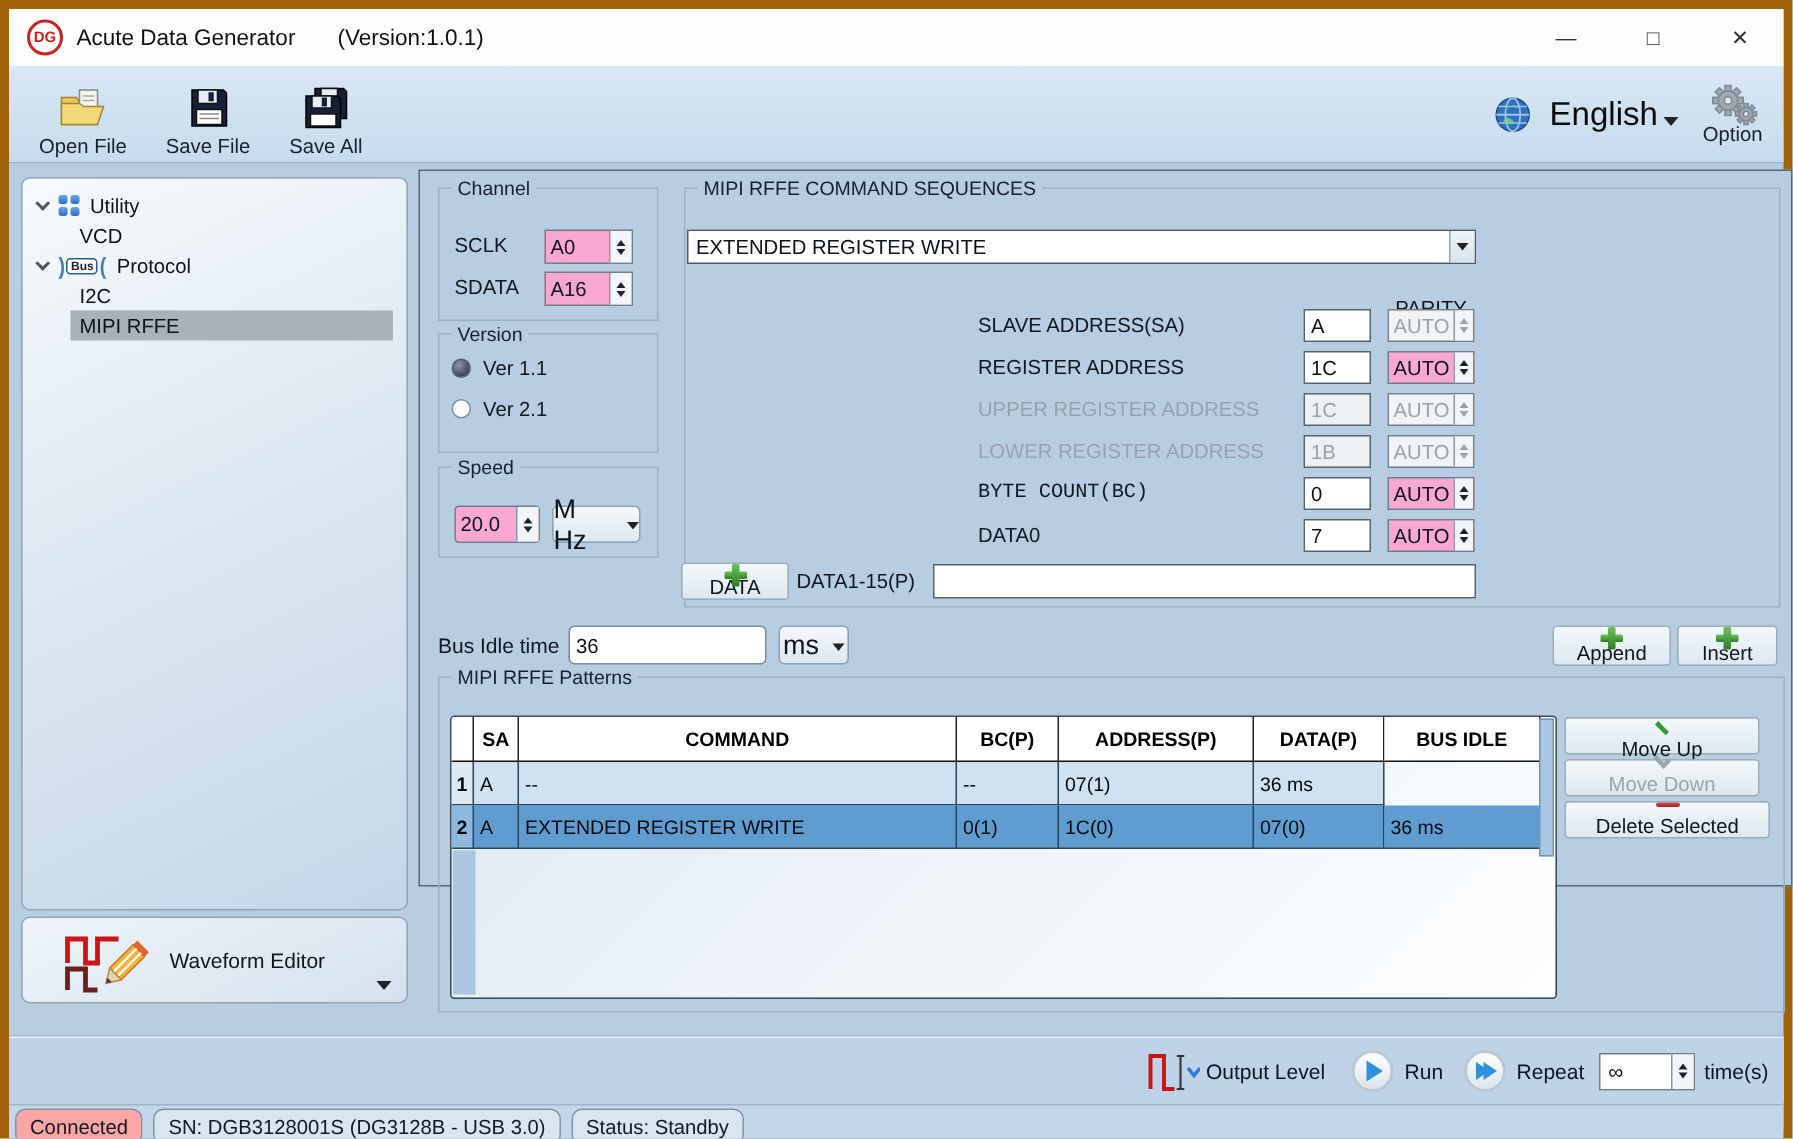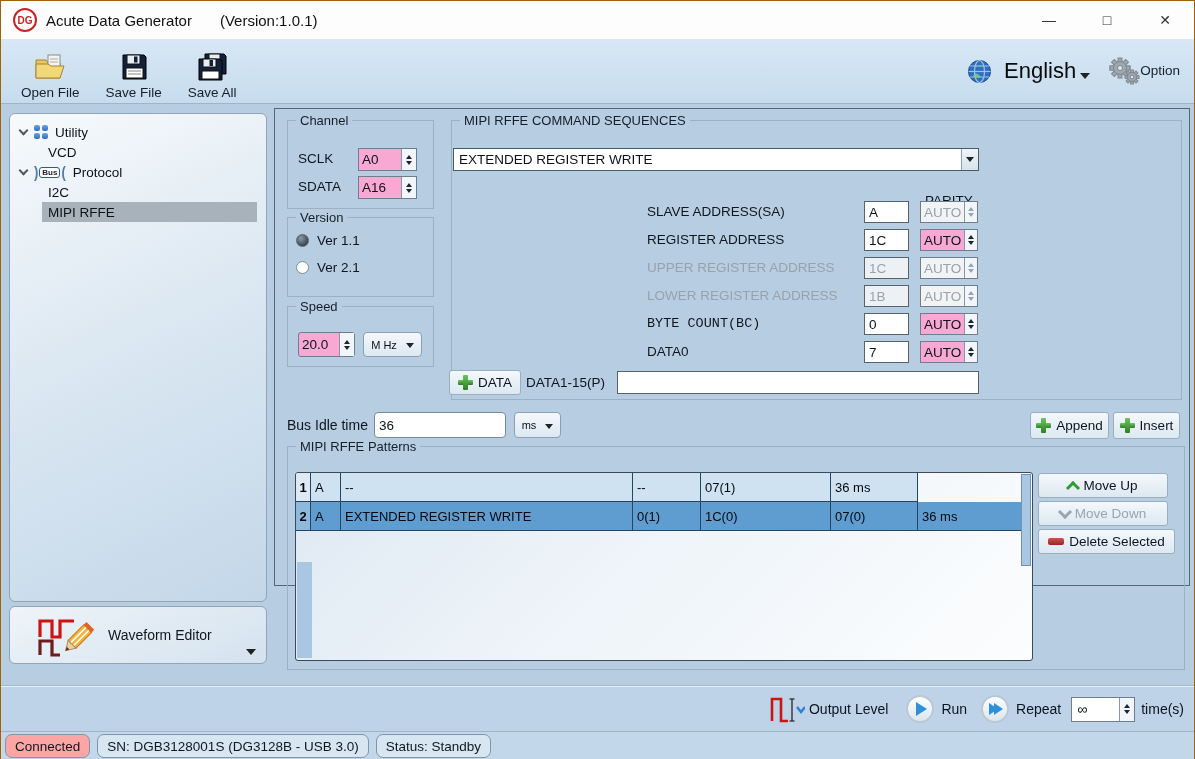--- a/index.html
+++ b/index.html
@@ -1,38 +1,38 @@
 <!DOCTYPE html>
 <html><head>
 <meta charset="utf-8">
 <style>
   * { margin:0; padding:0; box-sizing:border-box; }
   html,body { width:1195px; height:759px; }
   body { font-family:"Liberation Sans", sans-serif; position:relative; background:#b6cde2; overflow:hidden; }
-  .window { position:absolute; inset:0; border:1px solid #a16207; }
+  .window { position:absolute; inset:0; border:6px solid #a16207; }
 
   
   .titlebar { position:absolute; left:0; top:0; right:0; height:38px; background:#fdfdfd; display:flex; align-items:center; }
   .logo { width:24px; height:24px; margin-left:12px; border:2px solid #c22; border-radius:50%; background:#fff;
           display:flex; align-items:center; justify-content:center; font-size:10px; font-weight:bold; color:#c22; }
   .apptitle { font-size:15px; color:#111; margin-left:9px; }
   .appversion { font-size:15px; color:#111; margin-left:28px; }
   .wincontrols { margin-left:auto; display:flex; height:100%; }
   .winbtn { width:58px; height:100%; display:flex; align-items:center; justify-content:center; font-size:14px; color:#333; }
 
   
   .toolbar { position:absolute; left:0; top:38px; right:0; height:65px; background:linear-gradient(#d8e7f4,#c6dcee);
              border-bottom:1px solid #9db4c9; display:flex; align-items:center; }
   .tbtn { display:flex; flex-direction:column; align-items:center; justify-content:flex-end; height:58px; padding:0 6px; margin-left:14px; }
   .tbtn .lbl { font-size:13.5px; color:#18202a; margin-top:3px; }
   .tool-right { margin-left:auto; display:flex; align-items:center; padding-right:14px; }
   .lang { display:flex; align-items:center; margin-left:12px; }
   .lang .word { font-size:22px; color:#0a0a0a; }
   .caret { width:0; height:0; border-left:5px solid transparent; border-right:5px solid transparent; border-top:6px solid #222; margin-left:4px; margin-top:10px; }
-  .option { display:flex; flex-direction:row; align-items:center; margin-left:16px; }
+  .option { display:flex; flex-direction:column; align-items:center; margin-left:16px; }
   .option .lbl { font-size:13.5px; color:#18202a; margin-top:-2px; }
 
   
   .sidebar { position:absolute; left:8px; top:112px; width:258px; height:489px; border:1px solid #93a5b5; border-radius:6px;
              background:linear-gradient(155deg,#f7fafc 0%,#dce8f2 45%,#c3d7e9 100%); padding-top:8px; overflow:hidden; }
   .treerow { display:flex; align-items:center; height:20px; font-size:13.5px; color:#0d1218; padding-left:10px; }
   .treerow.child { padding-left:38px; }
   .treerow.selected { background:#a8b2ba; margin-left:32px; padding-left:6px; margin-right:9px; }
   .chev { width:7px; height:7px; border-right:2px solid #555; border-bottom:2px solid #555; transform:rotate(45deg); margin-right:7px; margin-top:-3px; }
   .util-ic { display:grid; grid-template-columns:6px 6px; grid-gap:2px; margin-right:7px; }
@@ -60,32 +60,32 @@
   .tri-d { width:0; height:0; border-left:3.5px solid transparent; border-right:3.5px solid transparent; border-top:4.5px solid #1a2430; }
   .spin.dis { background:#f1f3f5; }
   .spin.dis .val { color:#99a2ab; }
   .spin.dis .tri-u { border-bottom-color:#9aa4ad; }
   .spin.dis .tri-d { border-top-color:#9aa4ad; }
 
   .radio { width:13px; height:13px; border-radius:50%; border:1px solid #7c8c99; background:#fff; margin-right:8px; }
   .radio.on { background:radial-gradient(circle at 35% 30%, #8d9aa5, #3d4a55 70%); border-color:#55636e; }
   .radiorow { position:absolute; display:flex; align-items:center; font-size:13.5px; color:#10161e; }
 
-  .dropbtn { position:absolute; display:flex; align-items:center; justify-content:center; gap:5px; font-size:11px; color:#0c1218;
+  .dropbtn { position:absolute; display:flex; align-items:center; justify-content:center; gap:5px; font-size:18px; color:#0c1218;
              background:linear-gradient(#f4f8fb,#dde8f2); border:1px solid #8aa0b4; border-radius:4px; }
   .combo { position:absolute; background:#fff; border:1px solid #4a5a66; display:flex; }
   .combo .text { flex:1; font-size:13.5px; color:#0c1218; padding:2px 5px; display:flex; align-items:center; }
   .combo .abtn { width:17px; background:linear-gradient(#eef4f9,#d6e3ee); border-left:1px solid #8aa0b4; display:flex; align-items:center; justify-content:center; }
   .field { position:absolute; background:#fff; border:1px solid #55636e; font-size:13.5px; color:#0c1218; padding:1px 4px;
            font-family:"Liberation Sans",sans-serif; }
   .field.dis { background:#eef1f4; color:#99a2ab; }
   input.field { outline:none; }
 
-  .btn { position:absolute; display:flex; align-items:center; justify-content:center; gap:5px; font-size:13.5px; color:#0c1420;
-         background:linear-gradient(#f3f8fb,#dde8f1); border:1px solid #9aaebe; border-radius:3px; }
+  .btn { position:absolute; display:flex; align-items:center; gap:5px; font-size:13.5px; color:#0c1420;
+         background:linear-gradient(#f3f8fb,#dde8f1); border:1px solid #9aaebe; border-radius:3px;flex-direction:column; }
   .plus { position:relative; width:15px; height:15px; }
   .plus::before { content:""; position:absolute; left:0; top:5px; width:15px; height:5px; background:linear-gradient(#6cc45e,#2e7d26); border-radius:1px; }
   .plus::after { content:""; position:absolute; left:5px; top:0; width:5px; height:15px; background:linear-gradient(#6cc45e,#2e7d26); border-radius:1px; }
   .chev-up { width:10px; height:10px; border-right:3px solid #2f9e2f; border-bottom:3px solid #2f9e2f; transform:rotate(-135deg); margin-top:5px; }
   .chev-dn { width:10px; height:10px; border-right:3px solid #9aa4ad; border-bottom:3px solid #9aa4ad; transform:rotate(45deg); margin-top:-4px; }
   .minus { width:16px; height:7px; background:linear-gradient(#d45050,#a02020); border-radius:2px; }
   .btn.dis-btn { color:#9aa4ad; }
 
   
   .tablewrap { position:absolute; left:20px; top:363px; width:738px; height:189px; border:1px solid #3a4a58; border-radius:3px;
@@ -423,20 +423,29 @@
     <div class="btn" style="left:838px; top:303px; width:67px; height:27px;">
       <span class="plus"></span>
       <span>Insert</span>
     </div>
 
     <div class="groupbox" style="left:12px; top:337px; width:898px; height:224px;">
       <span class="legend">MIPI RFFE Patterns</span>
     </div>
 
     <div class="tablewrap">
+      <div class="tgrid">
+        <div class="th"></div>
+        <div class="th">SA</div>
+        <div class="th">COMMAND</div>
+        <div class="th">BC(P)</div>
+        <div class="th">ADDRESS(P)</div>
+        <div class="th">DATA(P)</div>
+        <div class="th">BUS IDLE</div>
+      </div>
       <div class="tgrid r1">
         <div class="td gut">1</div>
         <div class="td">A</div>
         <div class="td">--</div>
         <div class="td">--</div>
         <div class="td">07(1)</div>
         <div class="td">36 ms</div>
       </div>
       <div class="tgrid r2">
         <div class="td gut">2</div>

